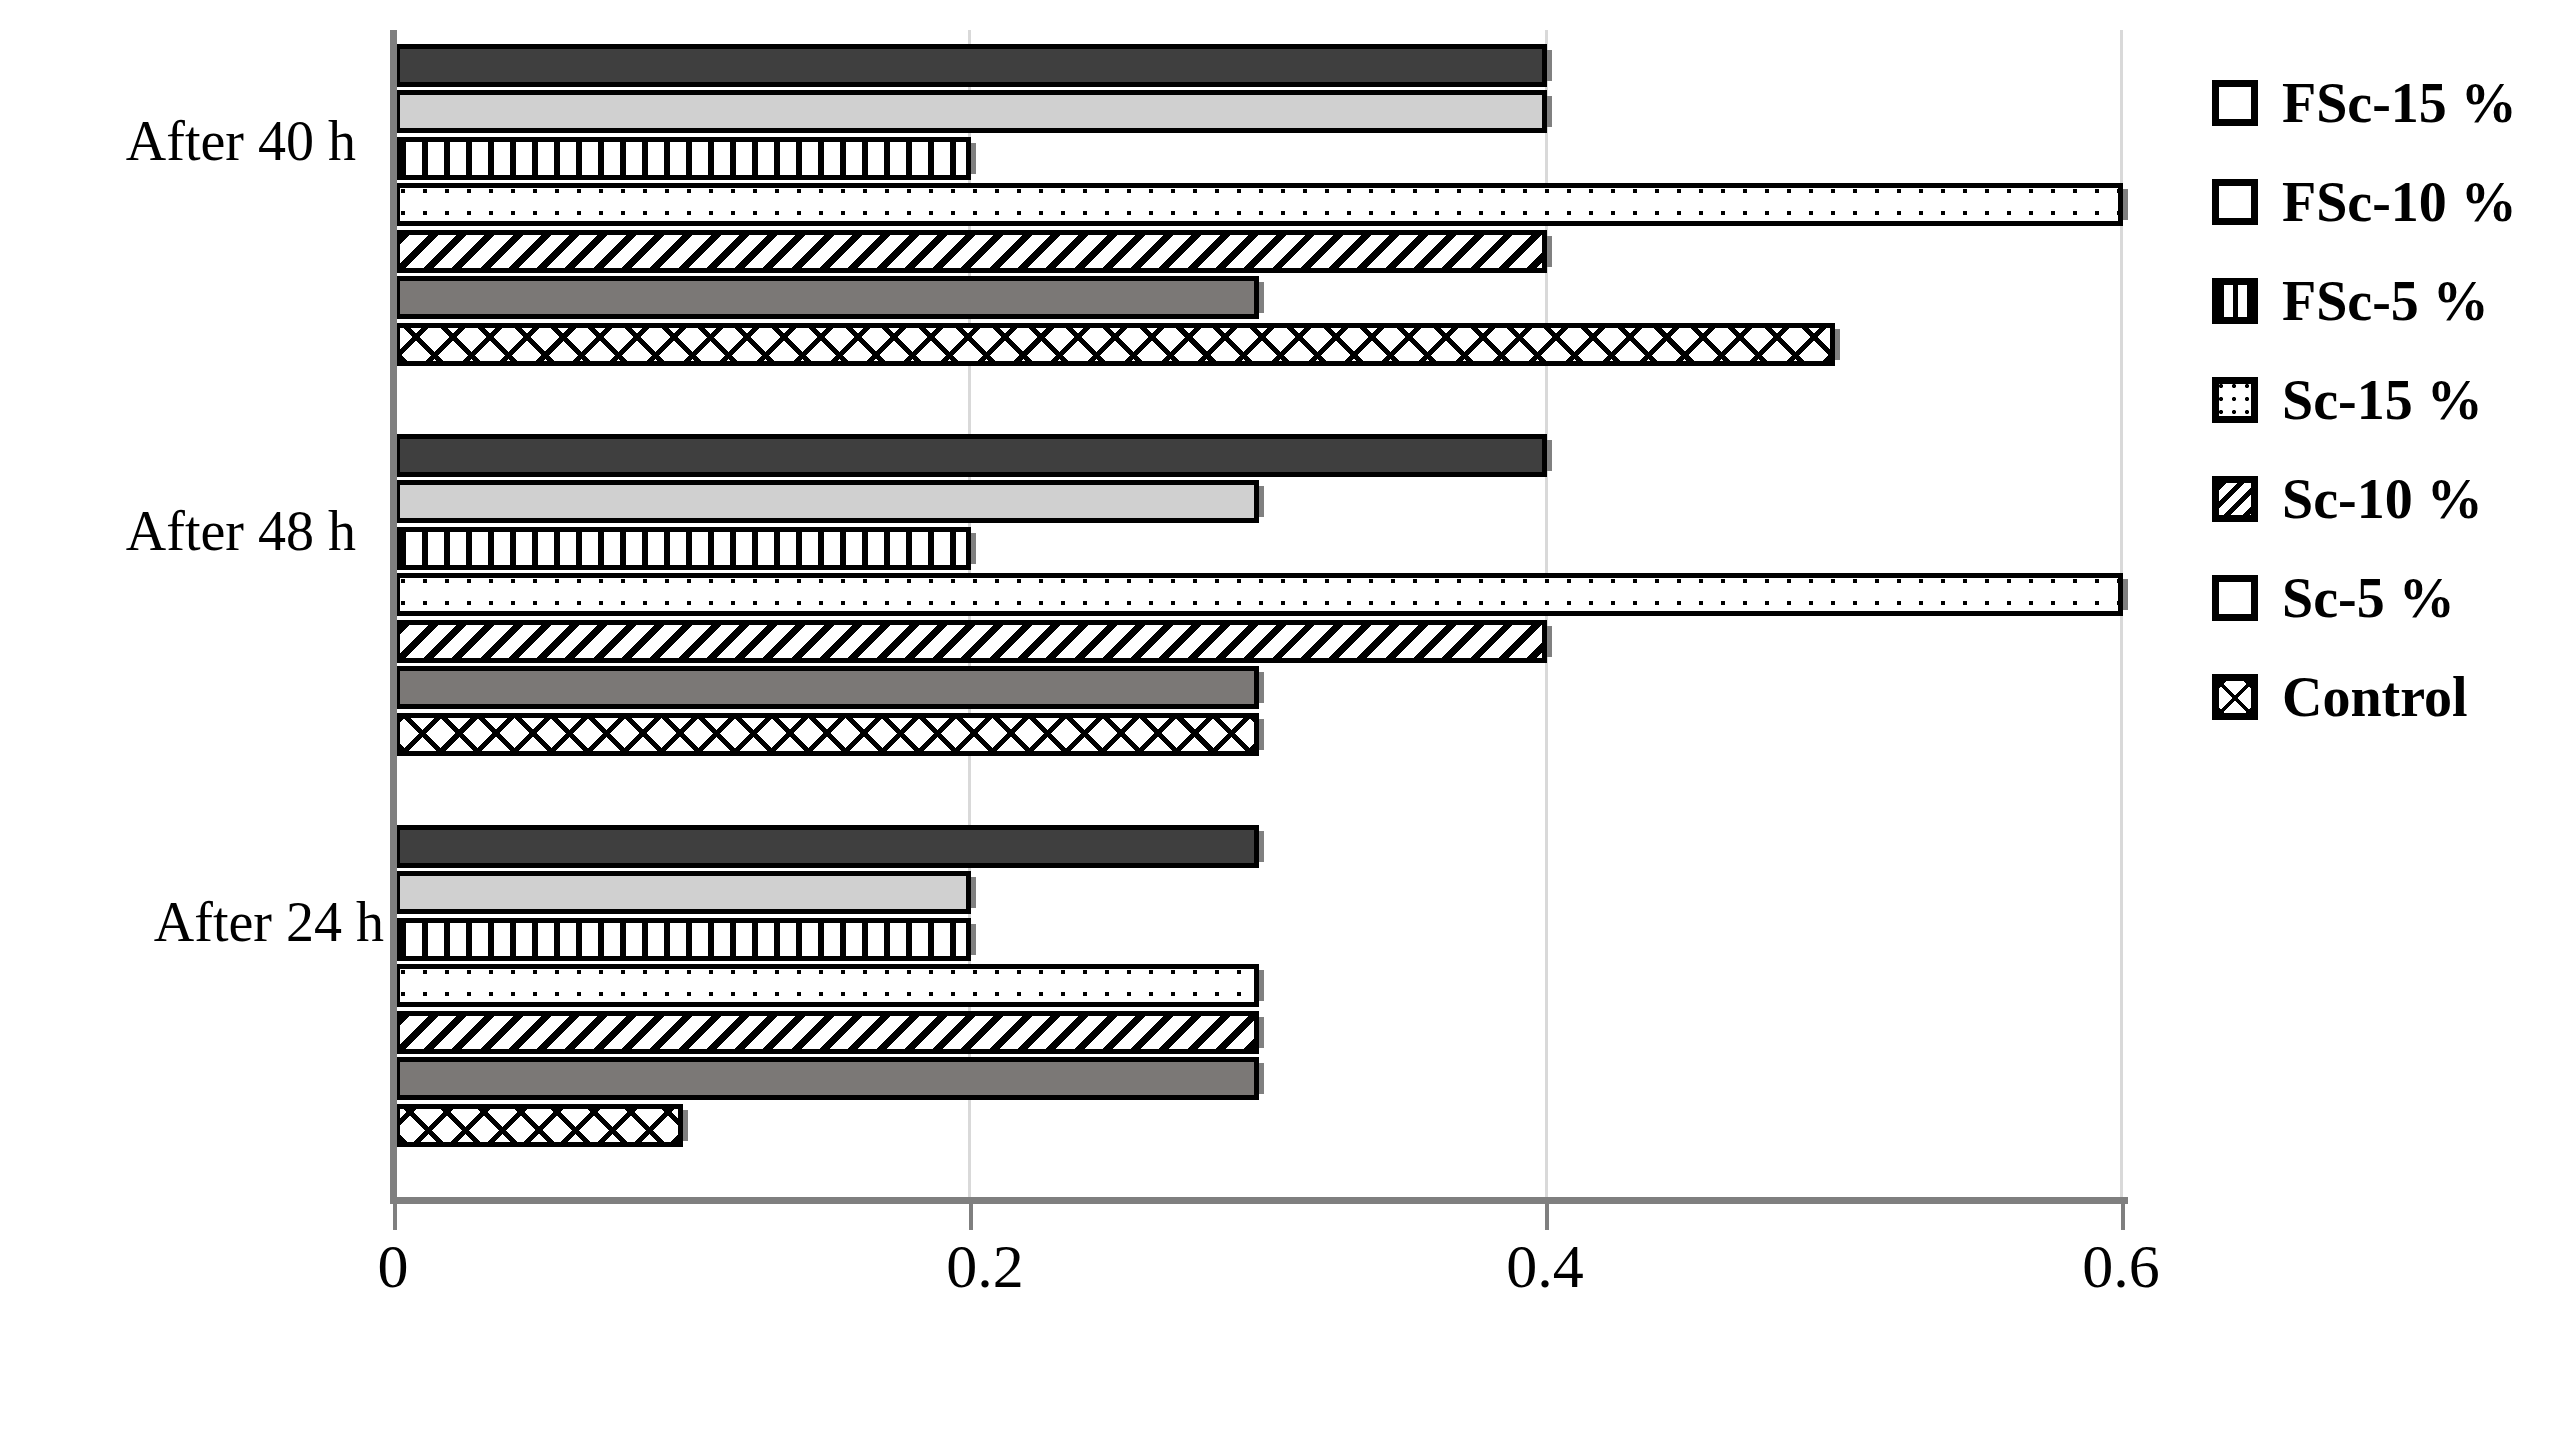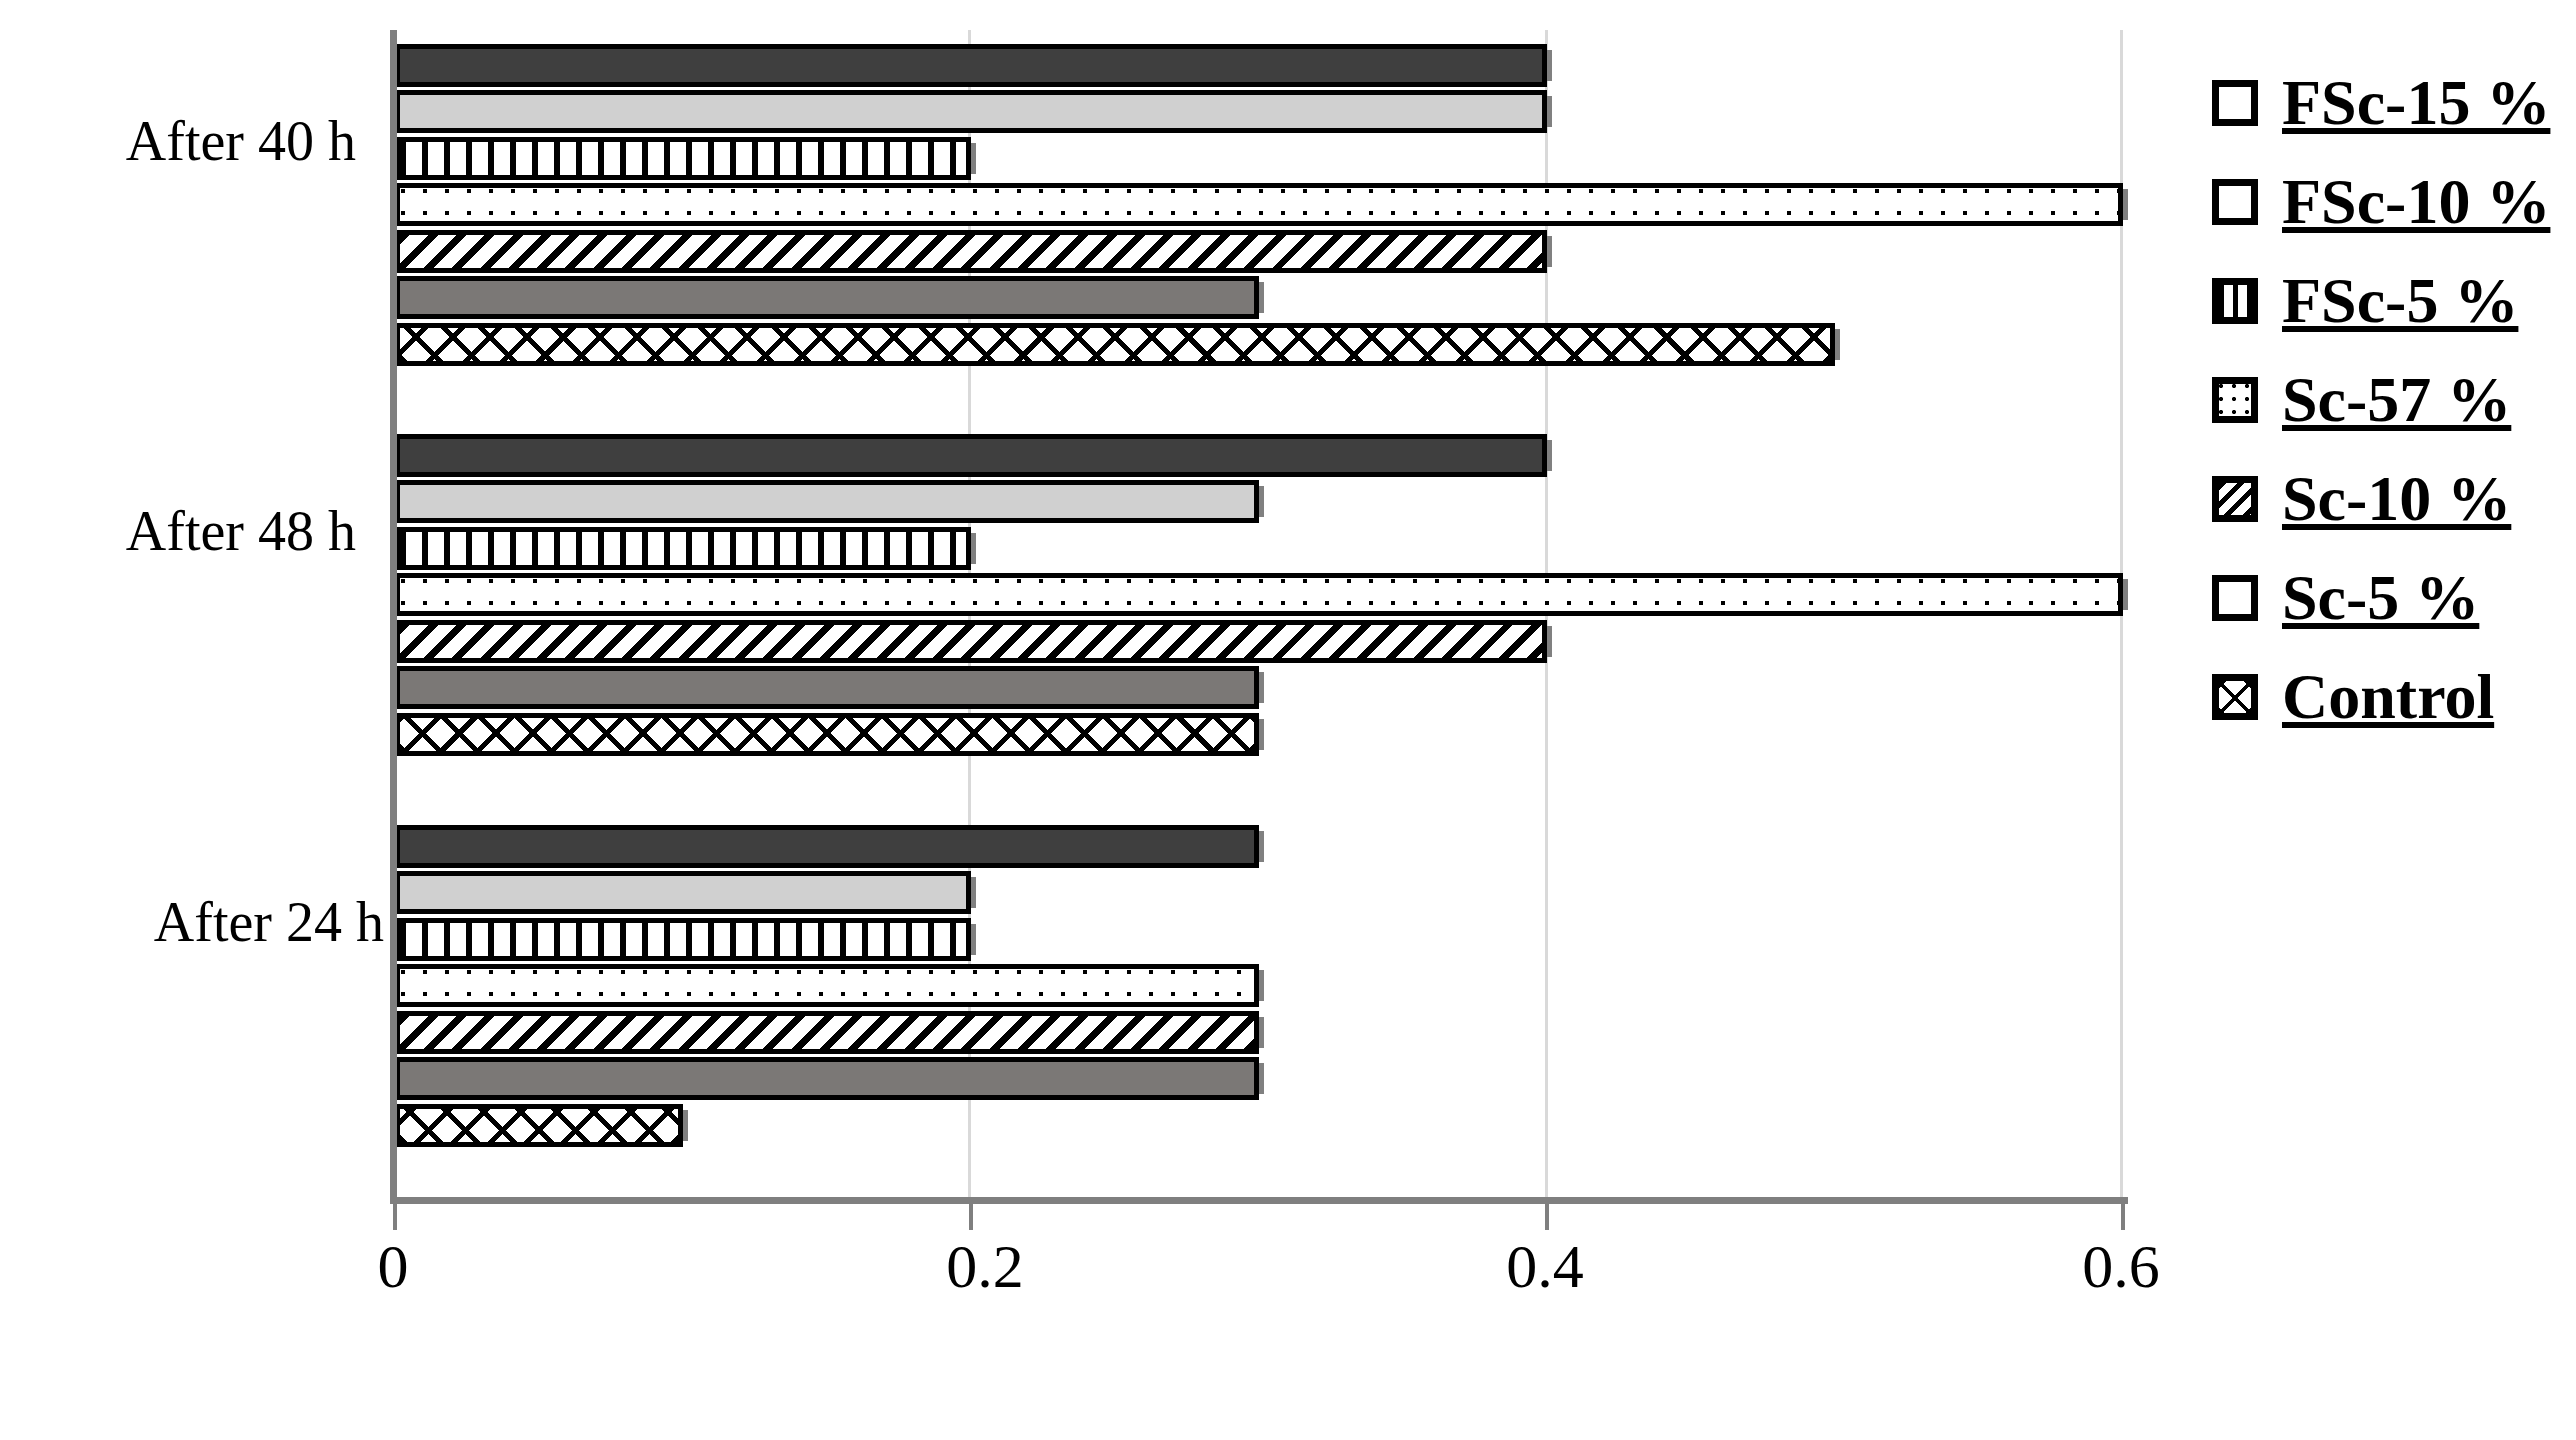--- a/index.html
+++ b/index.html
@@ -127,26 +127,25 @@
   .legend-swatch.p-diag{
     background-image:repeating-linear-gradient(135deg,#000 0 5px,#fff 5px 13px);
   }
   .legend-swatch.p-cross{
     background-image:
       repeating-linear-gradient(45deg,#000 0 4px,transparent 4px 20px),
       repeating-linear-gradient(-45deg,#000 0 4px,transparent 4px 20px);
   }
   .legend-label{
     margin-left:24px;
-    font-size:64px;
+    font-size:56px;
     font-weight:bold;
     color:#000;
     white-space:nowrap;
     font-family:"Liberation Serif", serif;
-    text-decoration:underline;
   }
 </style>
 </head>
 <body>
 
 <div id="root">
 
   <div class="plot-area">
     <div class="gridline" style="left:573px;"></div>
     <div class="gridline" style="left:1150px;"></div>
@@ -272,21 +271,21 @@
     <div class="legend-item">
       <div class="legend-swatch p-solid-light"></div>
       <div class="legend-label">FSc-10 %</div>
     </div>
     <div class="legend-item">
       <div class="legend-swatch p-vstripe"></div>
       <div class="legend-label">FSc-5 %</div>
     </div>
     <div class="legend-item">
       <div class="legend-swatch p-dots"></div>
-      <div class="legend-label">Sc-57 %</div>
+      <div class="legend-label">Sc-15 %</div>
     </div>
     <div class="legend-item">
       <div class="legend-swatch p-diag"></div>
       <div class="legend-label">Sc-10 %</div>
     </div>
     <div class="legend-item">
       <div class="legend-swatch p-solid-mid"></div>
       <div class="legend-label">Sc-5 %</div>
     </div>
     <div class="legend-item">

